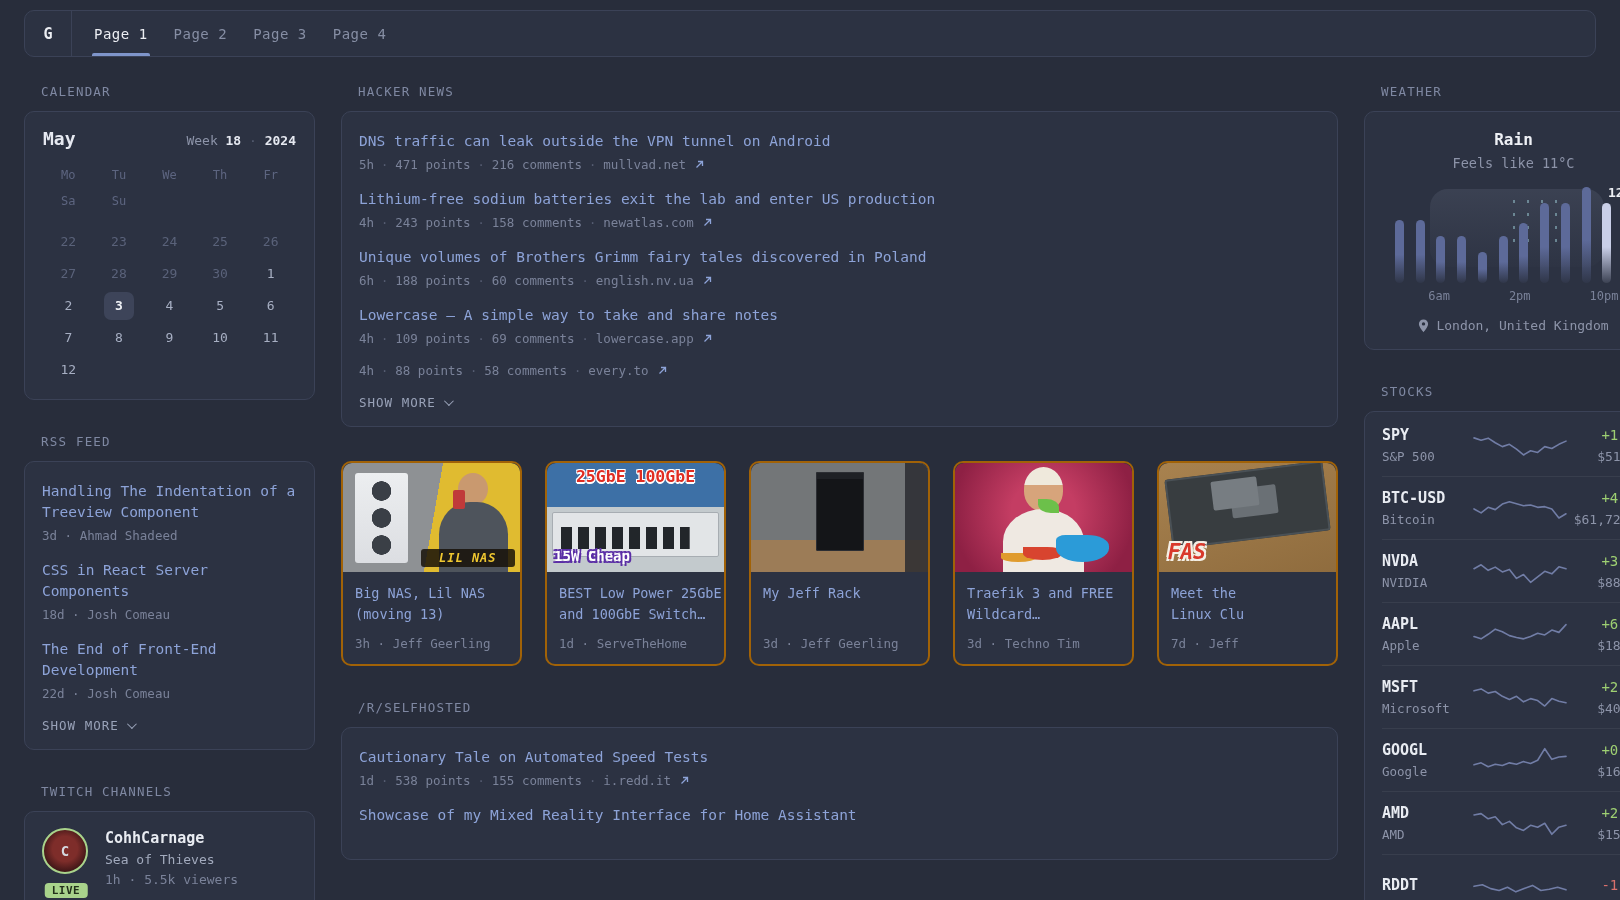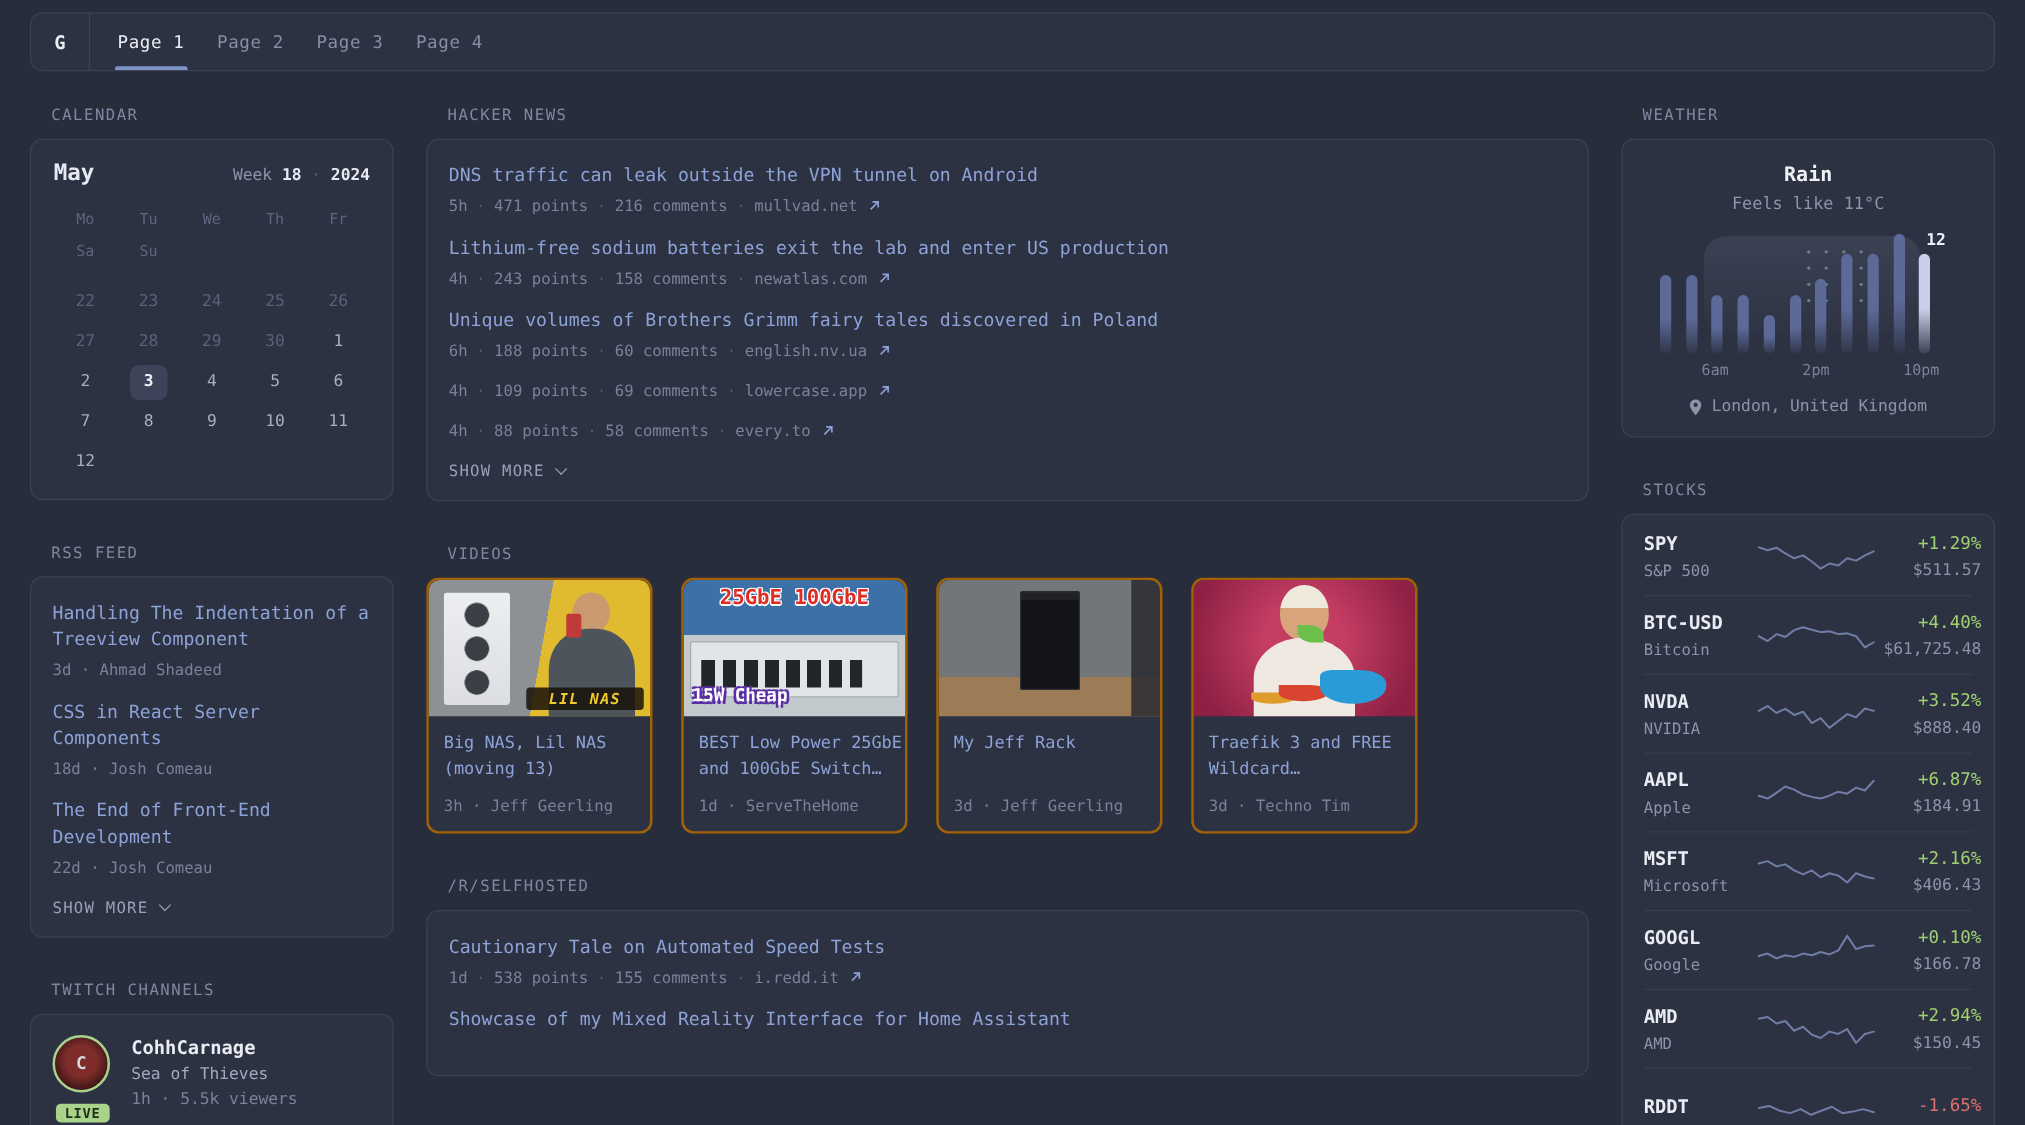--- a/index.html
+++ b/index.html
@@ -488,20 +488,21 @@
                   <span>english.nv.ua</span>
                   <span class="ext-icon">
                     <svg width="9" height="9" viewBox="0 0 9 9">
                       <path d="M1.5 7.5 L7 2 M3 1.5 H7.5 V6" stroke="currentColor" stroke-width="1.3" fill="none"></path>
                     </svg>
                   </span>
                 </div>
               </div>
 
               <div class="feed-item">
+                <a class="feed-title">Lowercase – A simple way to take and share notes</a>
                 <div class="feed-meta">
                   <span>4h</span>
                   <span class="sep">·</span>
                   <span>109 points</span>
                   <span class="sep">·</span>
                   <span>69 comments</span>
                   <span class="sep">·</span>
                   <span>lowercase.app</span>
                   <span class="ext-icon">
                     <svg width="9" height="9" viewBox="0 0 9 9">
@@ -529,21 +530,20 @@
               </div>
             </div>
           <div class="show-more">
             <span>SHOW MORE</span>
             <i class="chev"></i>
           </div>
         </div>
       </div>
 
       <div class="widget">
-        <div class="wlabel">VIDEOS</div>
         <div class="vrow">
 
             <div class="vcard">
               <div class="vthumb t-lilnas">
                 <div class="sa"></div>
                 <div class="sb"></div>
 
                 <div class="lab-b">LIL NAS</div>
               </div>
               <div class="vbody">
@@ -586,20 +586,33 @@
                 <div class="sb"></div>
 
               </div>
               <div class="vbody">
                 <div class="vline">Traefik 3 and FREE</div>
                 <div class="vline">Wildcard…</div>
                 <div class="vmeta">3d · Techno Tim</div>
               </div>
             </div>
 
+            <div class="vcard">
+              <div class="vthumb t-fast">
+                <div class="sa"></div>
+                <div class="sb"></div>
+
+                <div class="lab-b">FAS</div>
+              </div>
+              <div class="vbody">
+                <div class="vline">Meet the</div>
+                <div class="vline">Linux Clu</div>
+                <div class="vmeta">7d · Jeff</div>
+              </div>
+            </div>
           </div>
       </div>
 
       <div class="widget">
         <div class="wlabel">/R/SELFHOSTED</div>
         <div class="card feed">
           <div>
 
               <div class="feed-item">
                 <a class="feed-title">Cautionary Tale on Automated Speed Tests</a>

